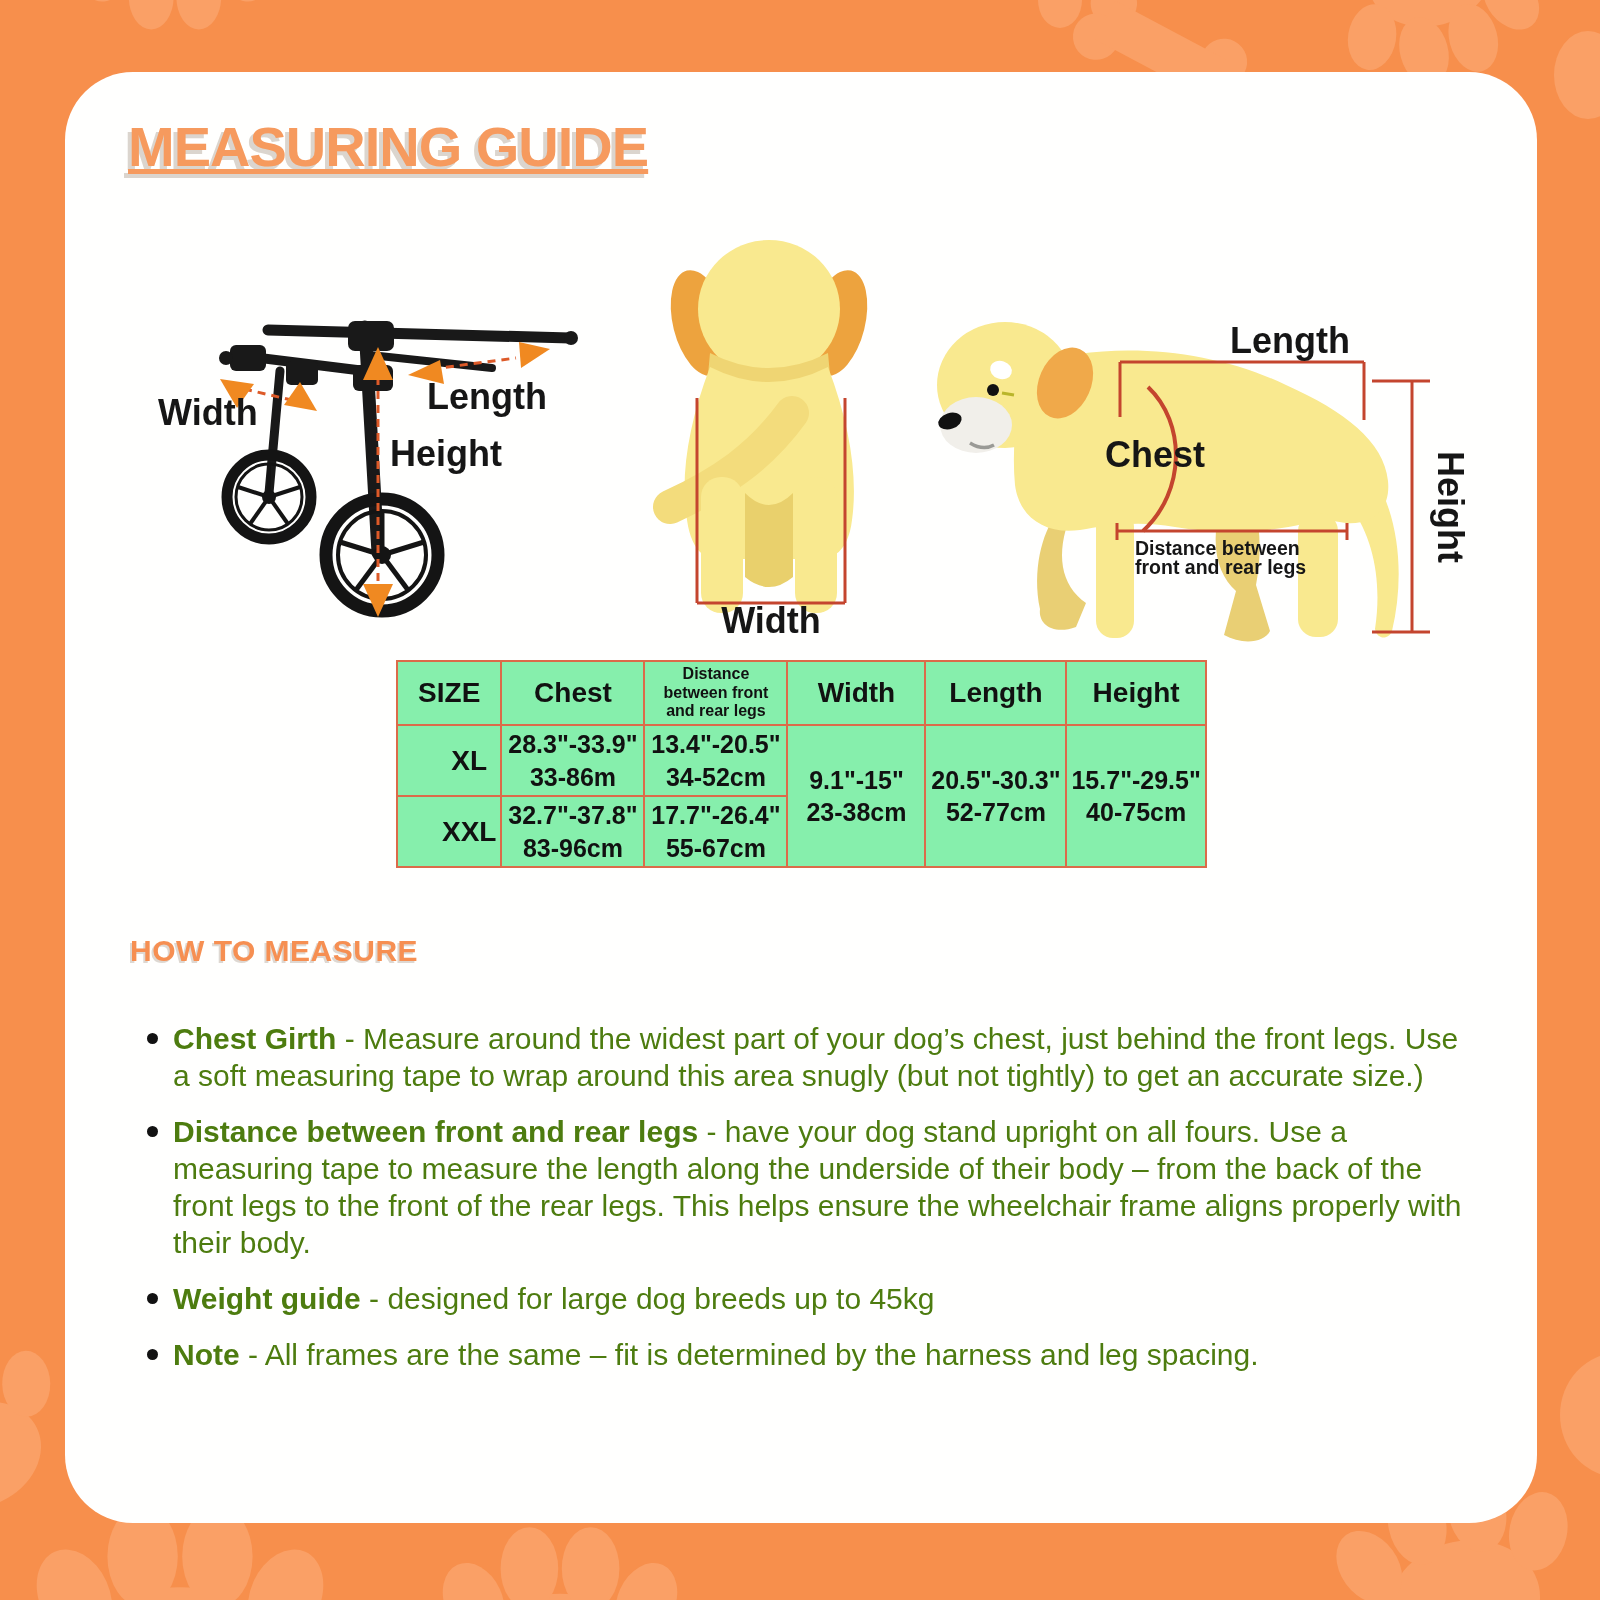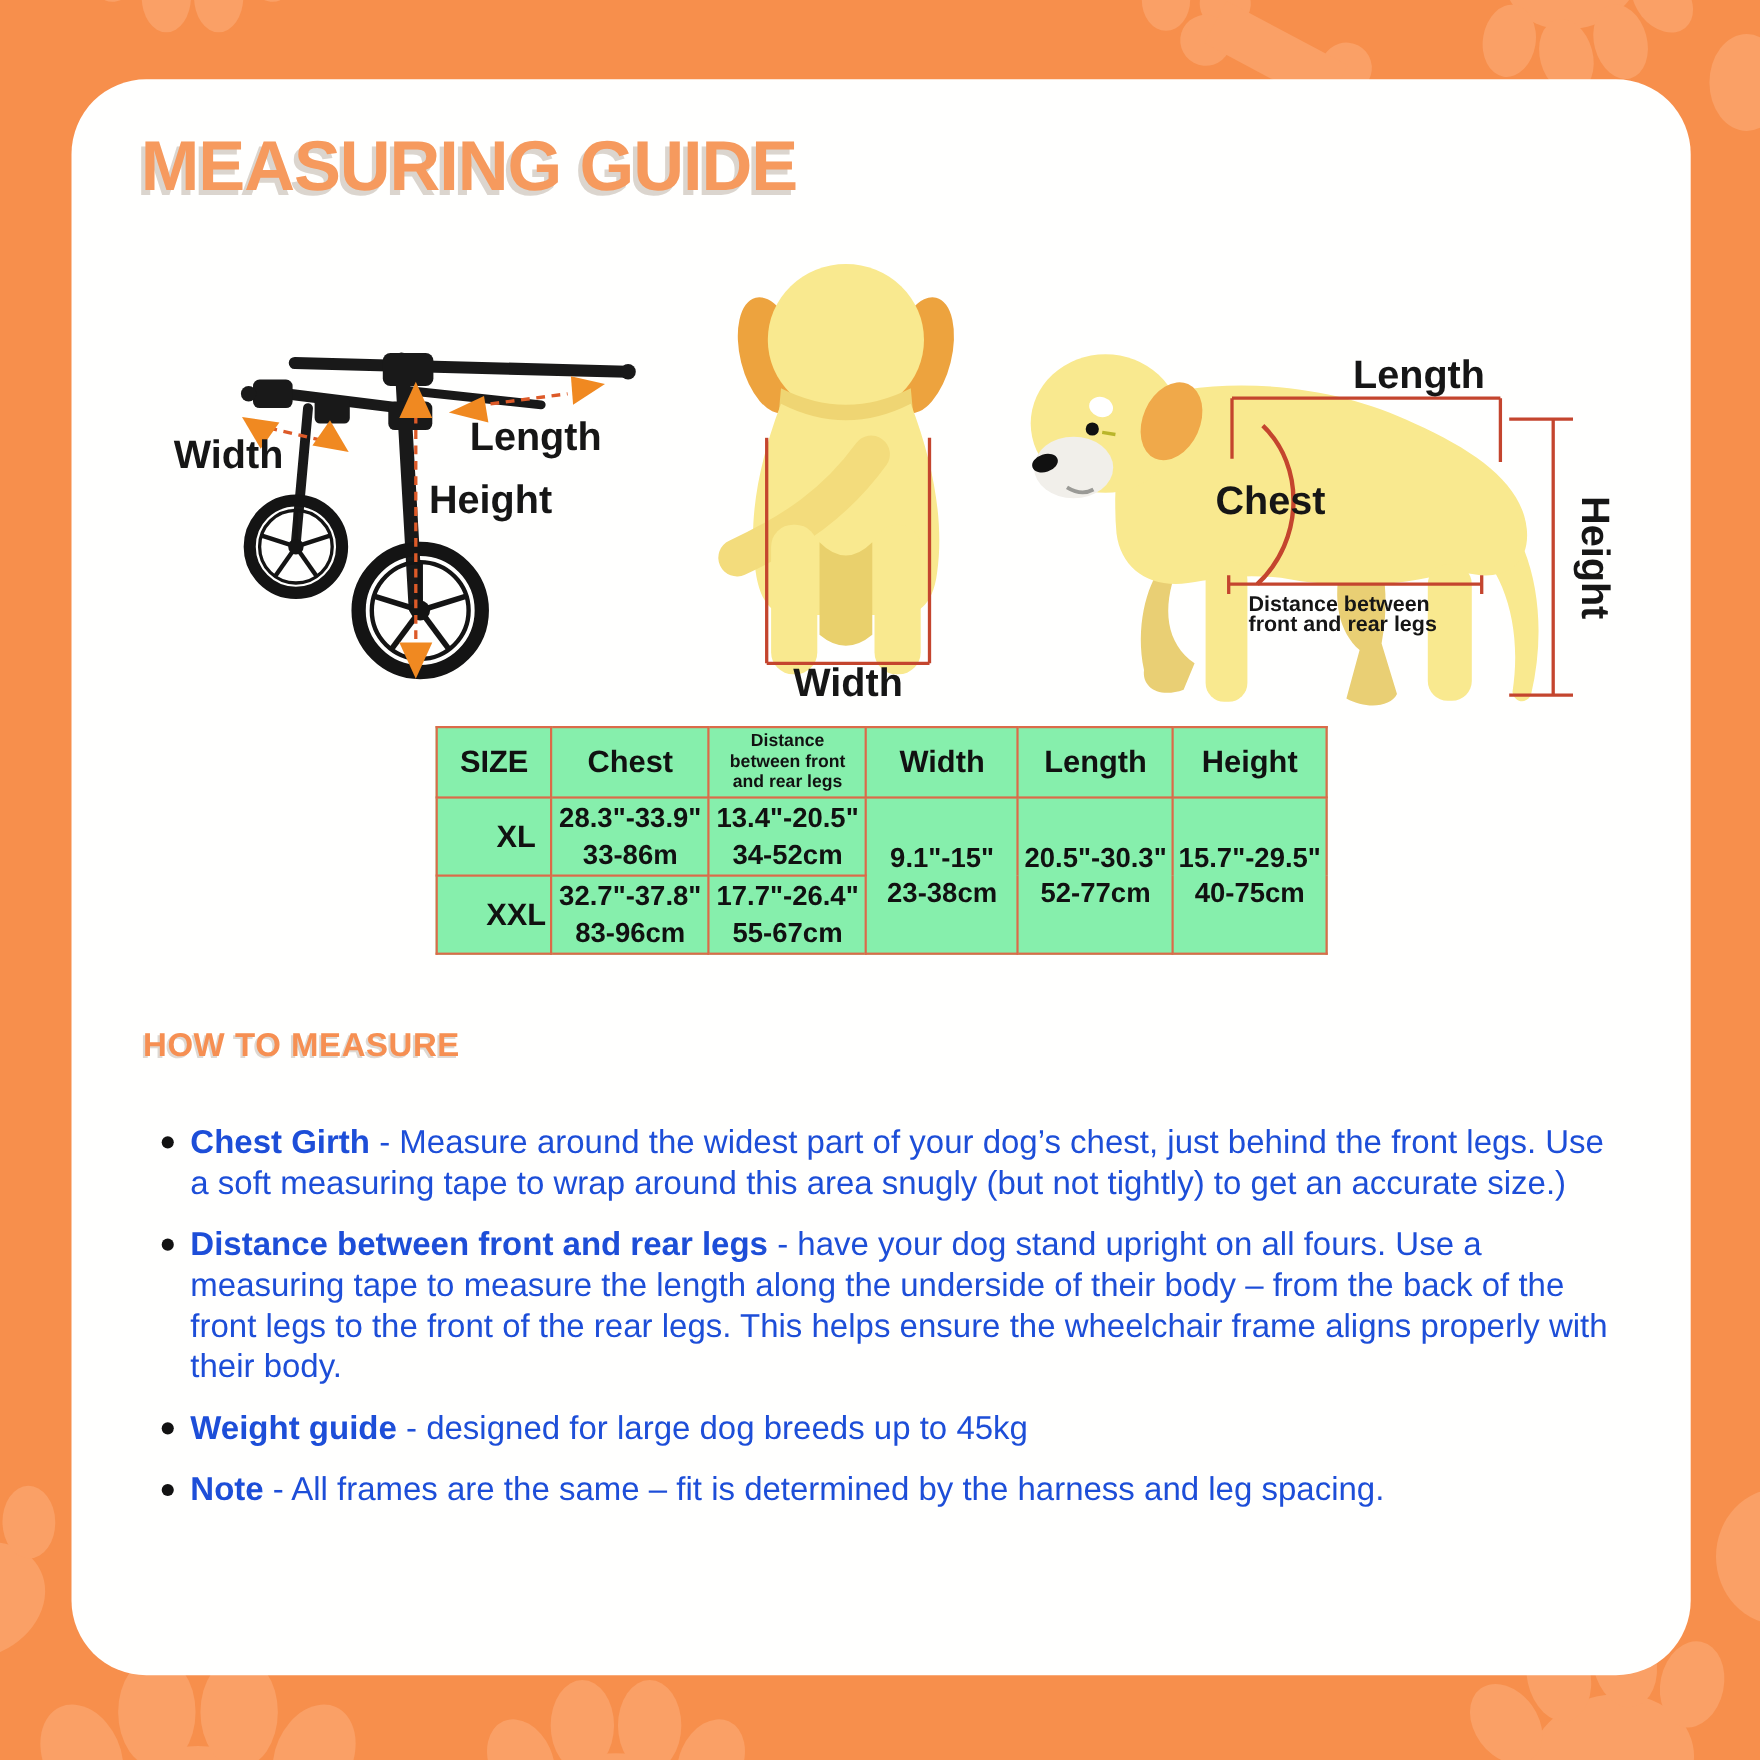--- a/index.html
+++ b/index.html
@@ -1,21 +1,21 @@
 <!DOCTYPE html>
 <html><head>
 <meta charset="utf-8">
 <style>
   html,body{margin:0;padding:0;}
   body{width:1600px;height:1600px;font-family:"Liberation Sans","DejaVu Sans",sans-serif;}
   .canvas{position:relative;width:1600px;height:1600px;background:#F78F4C;overflow:hidden;}
   .bg-decor{position:absolute;left:0;top:0;width:1600px;height:1600px;}
   .card{position:absolute;left:65px;top:72px;width:1472px;height:1451px;background:#FFFFFE;border-radius:68px;}
-  .title{position:absolute;left:63px;top:42px;margin:0;font-size:64px;font-weight:800;letter-spacing:-1px;
-         color:#F69A5E;text-shadow:-4px 4px 0 rgba(190,178,166,0.55);font-family:"Liberation Sans",sans-serif;}
+  .title{position:absolute;left:63px;top:42px;margin:0;font-size:56px;font-weight:800;letter-spacing:-1px;
+         color:#F69A5E;text-shadow:-4px 4px 0 rgba(190,178,166,0.55);font-family:"Liberation Sans",sans-serif;text-decoration:underline;}
   .diagram{position:absolute;}
   .wheelchair-svg{left:55px;top:203px;}
   .reardog-svg{left:575px;top:153px;}
   .sidedog-svg{left:825px;top:223px;}
   .dlabel{font-family:"Liberation Sans",sans-serif;font-weight:700;fill:#161616;}
   .dlabel-big{font-size:36px;}
   .dlabel-small{font-size:19.5px;font-weight:700;}
   .mline{stroke:#C4452E;stroke-width:3;fill:none;}
   .girth{stroke:#C4452E;stroke-width:4;fill:none;}
   .dashline{stroke:#DD5A28;stroke-width:3;stroke-dasharray:8 6;fill:none;}
@@ -25,21 +25,21 @@
   .size-table th,.size-table td{border:2px solid #DB6B49;text-align:center;vertical-align:middle;color:#111;
          padding:2px 4px;font-family:"Liberation Sans","DejaVu Sans",sans-serif;}
   .size-table th{font-size:28px;font-weight:700;height:58px;}
   .size-table th.th-dist{font-size:16px;line-height:1.15;padding:0 6px;}
   .size-table td{height:63px;}
   td.cell-size{font-size:28px;font-weight:800;padding-left:44px;}
   td.cell-val{font-size:25px;font-weight:700;line-height:1.3;}
   .how-heading{position:absolute;left:65px;top:862px;margin:0;font-size:30px;font-weight:800;letter-spacing:0.5px;
          color:#F68F52;text-shadow:-2px 2px 0 rgba(190,178,166,0.5);}
   .bullets{position:absolute;left:82px;top:948px;width:1330px;margin:0;padding:0;list-style:none;}
-  .bullets li{position:relative;padding-left:26px;margin-bottom:19px;font-size:30px;line-height:37px;color:#1d4ed8;}
+  .bullets li{position:relative;padding-left:26px;margin-bottom:19px;font-size:30px;line-height:37px;color:#4d7c0f;}
   .bullet-dot{position:absolute;left:0;top:13px;width:11px;height:11px;border-radius:50%;background:#121212;}
   .lead{font-weight:800;}
 </style>
 </head>
 <body>
 
 <div class="canvas">
 
   <svg class="bg-decor" width="1600" height="1600" viewBox="0 0 1600 1600">
     <defs>

